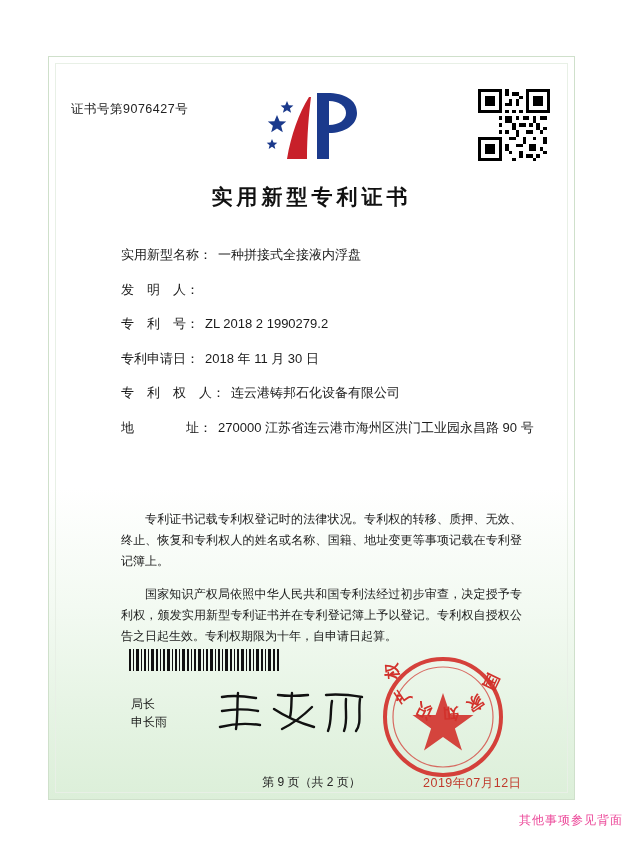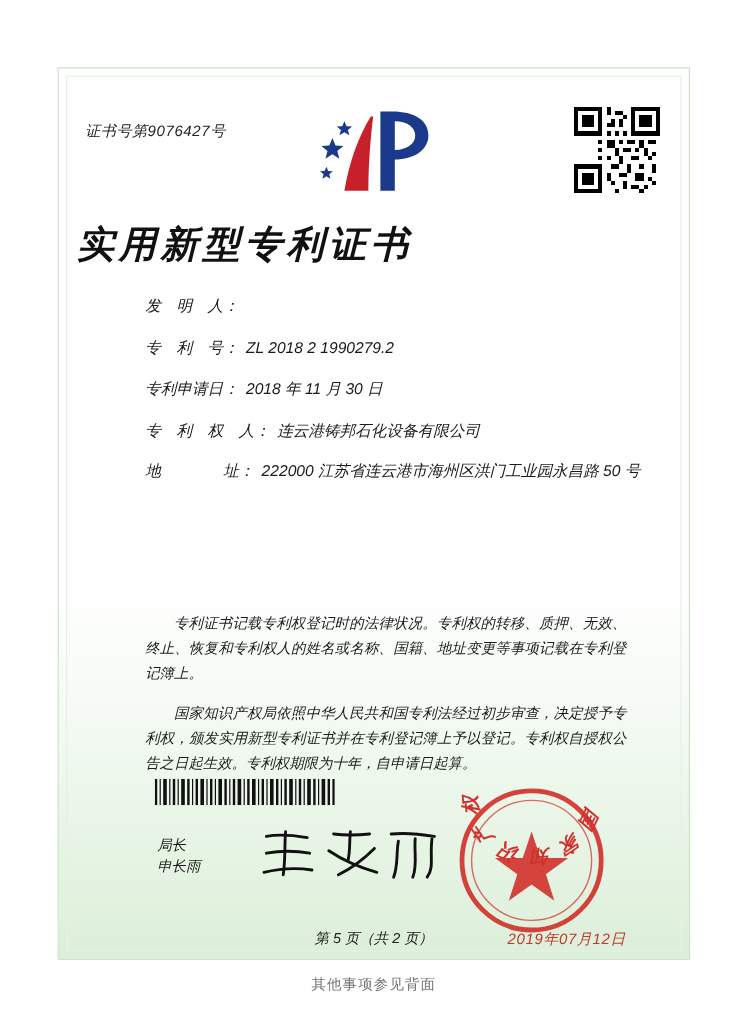--- a/index.html
+++ b/index.html
@@ -28,21 +28,20 @@
   .sheet {
     position: absolute;
     left: 48px;
     top: 56px;
     width: 527px;
     height: 744px;
     background:
       linear-gradient(to bottom, #ffffff 0%, #ffffff 58%, #f3faf2 74%, #e6f4e4 88%, #dcefd9 100%);
     border: 1px solid #cfe0cb;
     box-sizing: border-box;
-    font-style: italic;
   }
   .sheet-inner-line {
     position: absolute;
     left: 6px; top: 6px; right: 6px; bottom: 6px;
     border: 1px solid #e8f0e6;
     pointer-events: none;
   }
 
   
   .cert-no {
@@ -66,27 +65,27 @@
   .qr {
     position: absolute;
     right: 24px;
     top: 32px;
     width: 72px;
     height: 72px;
   }
 
   .title {
     position: absolute;
-    left: 15px;
+    left: 0;
     right: 0;
     top: 126px;
-    text-align: left;
+    text-align: center;
     font-family: "Liberation Serif", serif;
     font-weight: bold;
-    font-size: 31px;
+    font-size: 21px;
     letter-spacing: 4px;
     color: #111;
   }
 
   
   .fields {
     position: absolute;
     left: 72px;
     right: 40px;
     top: 190px;
@@ -181,23 +180,23 @@
     top: 717px;
     text-align: center;
     font-size: 12px;
     color: #222;
   }
 
   .footnote {
     position: absolute;
     left: 0; right: 0;
     top: 812px;
-    text-align: center;
+    text-align: right;
     font-size: 12px;
-    color: #737373;
+    color: #ec4899;
     letter-spacing: 1px;
   }
 
   .qr-cell { shape-rendering: crispEdges; }
 </style>
 </head>
 <body>
 
 <div class="page">
 
@@ -288,20 +287,24 @@
           <rect x="10" y="20" width="1" height="1"></rect>
             <rect x="16" y="20" width="1" height="1"></rect>
         </g>
       </svg>
     </div>
 
     <div class="title">实用新型专利证书</div>
 
     <div class="fields">
 
+      <div class="field-row">
+        <span class="field-label">实用新型名称：</span>
+        <span class="field-value">一种拼接式全接液内浮盘</span>
+      </div>
 
       <div class="field-row">
         <span class="field-label">发　明　人：</span>
       </div>
 
       <div class="field-row">
         <span class="field-label">专　利　号：</span>
         <span class="field-value">ZL 2018 2 1990279.2</span>
       </div>
 
@@ -310,21 +313,21 @@
         <span class="field-value">2018 年 11 月 30 日</span>
       </div>
 
       <div class="field-row">
         <span class="field-label">专　利　权　人：</span>
         <span class="field-value">连云港铸邦石化设备有限公司</span>
       </div>
 
       <div class="field-row">
         <span class="field-label">地　　　　址：</span>
-        <span class="field-value">222000 江苏省连云港市海州区洪门工业园永昌路 50 号</span>
+        <span class="field-value">270000 江苏省连云港市海州区洪门工业园永昌路 90 号</span>
       </div>
 
 
     </div>
 
     <div class="paras">
       <p class="para">专利证书记载专利权登记时的法律状况。专利权的转移、质押、无效、终止、恢复和专利权人的姓名或名称、国籍、地址变更等事项记载在专利登记簿上。</p>
       <p class="para">国家知识产权局依照中华人民共和国专利法经过初步审查，决定授予专利权，颁发实用新型专利证书并在专利登记簿上予以登记。专利权自授权公告之日起生效。专利权期限为十年，自申请日起算。</p>
     </div>
 
@@ -410,17 +413,17 @@
           <path id="sealArc" d="M 64 118 m -46 0 a 46 46 0 1 1 92 0" transform="rotate(180 64 64)"></path>
         </defs>
         <text font-family="Liberation Serif, serif" font-size="16" font-weight="bold" fill="#d2312b" letter-spacing="8">
           <textPath href="#sealArc" startOffset="6%">国家知识产权局</textPath>
         </text>
       </svg>
     </div>
 
     <div class="issue-date">2019年07月12日</div>
 
-    <div class="page-num">第 5 页（共 2 页）</div>
+    <div class="page-num">第 9 页（共 2 页）</div>
   </div>
 
   <div class="footnote">其他事项参见背面</div>
 </div>
 
 </body></html>

